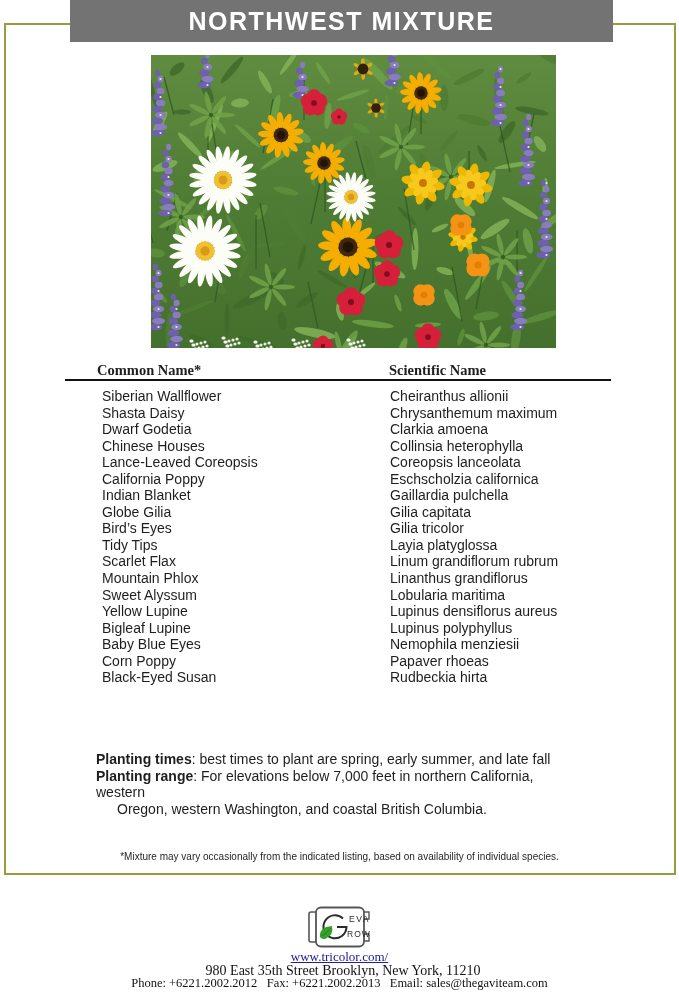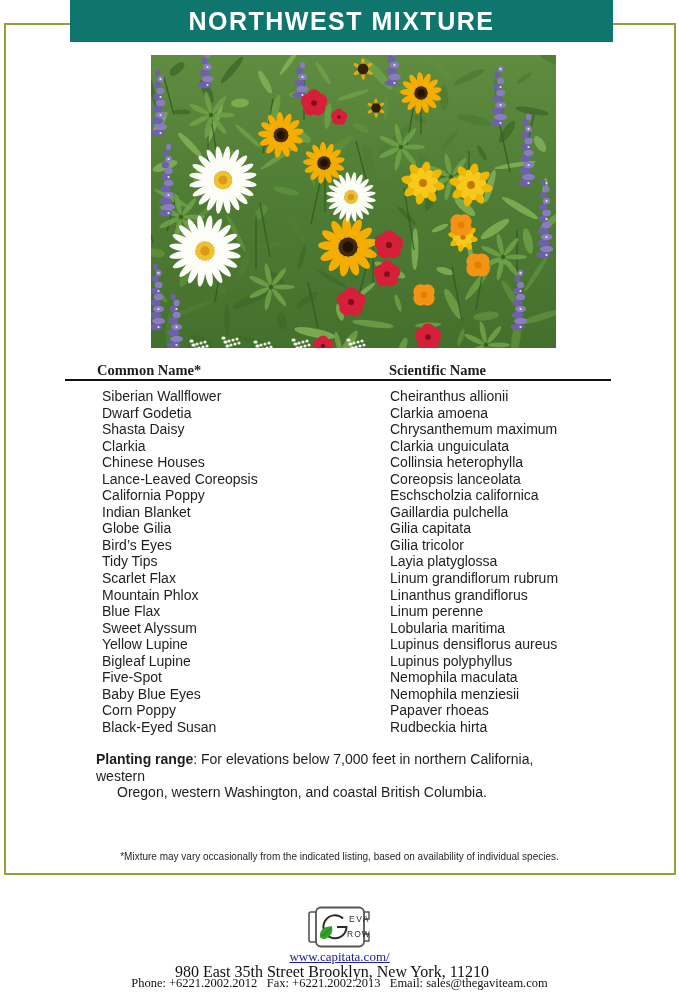--- a/index.html
+++ b/index.html
@@ -5,43 +5,43 @@
   html,body{margin:0;padding:0;}
   body{
     width:679px;height:996px;position:relative;background:#ffffff;
     font-family:"Liberation Sans",sans-serif;color:#1e1e1e;overflow:hidden;
   }
   .frame{
     position:absolute;left:4px;top:23px;width:672px;height:852px;
     border:2px solid #999d3d;box-sizing:border-box;background:transparent;
   }
   .banner{
-    position:absolute;left:70px;top:0;width:543px;height:42px;background:#0f766e;
+    position:absolute;left:70px;top:0;width:543px;height:42px;background:#737373;
     display:flex;align-items:center;justify-content:center;z-index:2;
   }
   .banner h1{margin:0;font-size:25px;font-weight:bold;color:#ffffff;letter-spacing:1.5px;}
   .photo{position:absolute;left:151px;top:55px;width:405px;height:293px;overflow:hidden;}
   .photo svg{display:block;width:405px;height:293px;}
   .col-head{position:absolute;top:362px;font-weight:bold;font-size:14.5px;white-space:nowrap;font-family:Liberation Serif, serif;}
   #head-common{left:97px;}
   #head-sci{left:389px;}
   .head-rule{position:absolute;left:65px;top:379px;width:546px;height:2px;background:#111111;}
   #species-list{position:absolute;left:0;top:388px;width:679px;}
   .s-row{position:relative;height:16.55px;font-size:14px;}
   .s-common{position:absolute;left:102px;white-space:nowrap;}
   .s-sci{position:absolute;left:390px;white-space:nowrap;}
   .planting{position:absolute;left:96px;top:751px;width:550px;font-size:14px;line-height:16.5px;}
   .planting .ind{padding-left:21px;}
   .disclaimer{position:absolute;left:0;top:851px;width:679px;text-align:center;font-size:10px;color:#262626;}
   .logo-wrap{position:absolute;left:306px;top:905px;width:68px;height:44px;}
   .site{position:absolute;left:0;top:949px;width:679px;text-align:center;
         font-family:"Liberation Serif",serif;font-size:13px;}
   .site a{color:#20209a;text-decoration:underline;cursor:pointer;}
-  .addr{position:absolute;left:1px;top:963px;width:662px;text-align:center;
-        font-family:"Liberation Serif",serif;font-size:16px;color:#111;}
+  .addr{position:absolute;left:12px;top:963px;width:662px;text-align:center;
+        font-family:"Liberation Serif",serif;font-size:14px;color:#111;}
   .contact{position:absolute;left:0;top:976px;width:679px;text-align:center;
         font-family:"Liberation Serif",serif;font-size:12.5px;color:#111;white-space:pre;}
 </style>
 </head>
 <body>
 
 <div class="frame"></div>
 
 <div class="banner">
   <h1>NORTHWEST MIXTURE</h1>
@@ -717,32 +717,28 @@
 <div class="col-head" id="head-common">Common Name*</div>
 <div class="col-head" id="head-sci">Scientific Name</div>
 <div class="head-rule"></div>
 
 <div id="species-list">
     <div class="s-row">
       <span class="s-common">Siberian Wallflower</span>
       <span class="s-sci">Cheiranthus allionii</span>
     </div>
     <div class="s-row">
+      <span class="s-common">Shasta Daisy</span>
+      <span class="s-sci">Chrysanthemum maximum</span>
+    </div>
+    <div class="s-row">
       <span class="s-common">Dwarf Godetia</span>
       <span class="s-sci">Clarkia amoena</span>
     </div>
     <div class="s-row">
-      <span class="s-common">Shasta Daisy</span>
-      <span class="s-sci">Chrysanthemum maximum</span>
-    </div>
-    <div class="s-row">
-      <span class="s-common">Clarkia</span>
-      <span class="s-sci">Clarkia unguiculata</span>
-    </div>
-    <div class="s-row">
       <span class="s-common">Chinese Houses</span>
       <span class="s-sci">Collinsia heterophylla</span>
     </div>
     <div class="s-row">
       <span class="s-common">Lance-Leaved Coreopsis</span>
       <span class="s-sci">Coreopsis lanceolata</span>
     </div>
     <div class="s-row">
       <span class="s-common">California Poppy</span>
       <span class="s-sci">Eschscholzia californica</span>
@@ -765,54 +761,47 @@
     </div>
     <div class="s-row">
       <span class="s-common">Scarlet Flax</span>
       <span class="s-sci">Linum grandiflorum rubrum</span>
     </div>
     <div class="s-row">
       <span class="s-common">Mountain Phlox</span>
       <span class="s-sci">Linanthus grandiflorus</span>
     </div>
     <div class="s-row">
-      <span class="s-common">Blue Flax</span>
-      <span class="s-sci">Linum perenne</span>
-    </div>
-    <div class="s-row">
       <span class="s-common">Sweet Alyssum</span>
       <span class="s-sci">Lobularia maritima</span>
     </div>
     <div class="s-row">
       <span class="s-common">Yellow Lupine</span>
       <span class="s-sci">Lupinus densiflorus aureus</span>
     </div>
     <div class="s-row">
       <span class="s-common">Bigleaf Lupine</span>
       <span class="s-sci">Lupinus polyphyllus</span>
     </div>
     <div class="s-row">
-      <span class="s-common">Five-Spot</span>
-      <span class="s-sci">Nemophila maculata</span>
-    </div>
-    <div class="s-row">
       <span class="s-common">Baby Blue Eyes</span>
       <span class="s-sci">Nemophila menziesii</span>
     </div>
     <div class="s-row">
       <span class="s-common">Corn Poppy</span>
       <span class="s-sci">Papaver rhoeas</span>
     </div>
     <div class="s-row">
       <span class="s-common">Black-Eyed Susan</span>
       <span class="s-sci">Rudbeckia hirta</span>
     </div>
   </div>
 
 <div class="planting">
+  <div><b>Planting times</b><span>: best times to plant are spring, early summer, and late fall</span></div>
   <div><b>Planting range</b><span>: For elevations below 7,000 feet in northern California,</span></div>
   <div>western</div>
   <div class="ind">Oregon, western Washington, and coastal British Columbia.</div>
 </div>
 
 <div class="disclaimer">*Mixture may vary occasionally from the indicated listing, based on availability of individual species.</div>
 
 <div class="logo-wrap">
   <svg viewBox="0 0 66 44" width="68" height="44">
     <rect x="2" y="7" width="8" height="30" rx="2" fill="#ffffff" stroke="#555555" stroke-width="1.6"></rect>
@@ -821,16 +810,16 @@
     <path d="M57 29 h5 v7 h-5" fill="none" stroke="#555555" stroke-width="1.4"></path>
     <path d="M 36 13.5 A 11.5 11.5 0 1 0 39.5 22 L 30 22" fill="none" stroke="#2b2b2b" stroke-width="2"></path>
     <path d="M 13 32 Q 12 22 25 21 Q 27 30 19 33.5 Q 15 35 13 32 Z" fill="#35a02a"></path>
     <path d="M15 31 Q 20 28 24 23" fill="none" stroke="#1e7a18" stroke-width="0.8"></path>
     <text x="42" y="17" font-size="8.5" letter-spacing="1.5" fill="#2b2b2b" font-family="Liberation Sans, sans-serif">EVA</text>
     <text x="40" y="31.5" font-size="8.5" letter-spacing="1" fill="#2b2b2b" font-family="Liberation Sans, sans-serif">ROW</text>
   </svg>
 </div>
 
 <div class="site">
-  <a>www.capitata.com/</a>
+  <a>www.tricolor.com/</a>
 </div>
 <div class="addr">980 East 35th Street Brooklyn, New York, 11210</div>
 <div class="contact">Phone: +6221.2002.2012   Fax: +6221.2002.2013   Email: sales@thegaviteam.com</div>
 
 </body></html>

